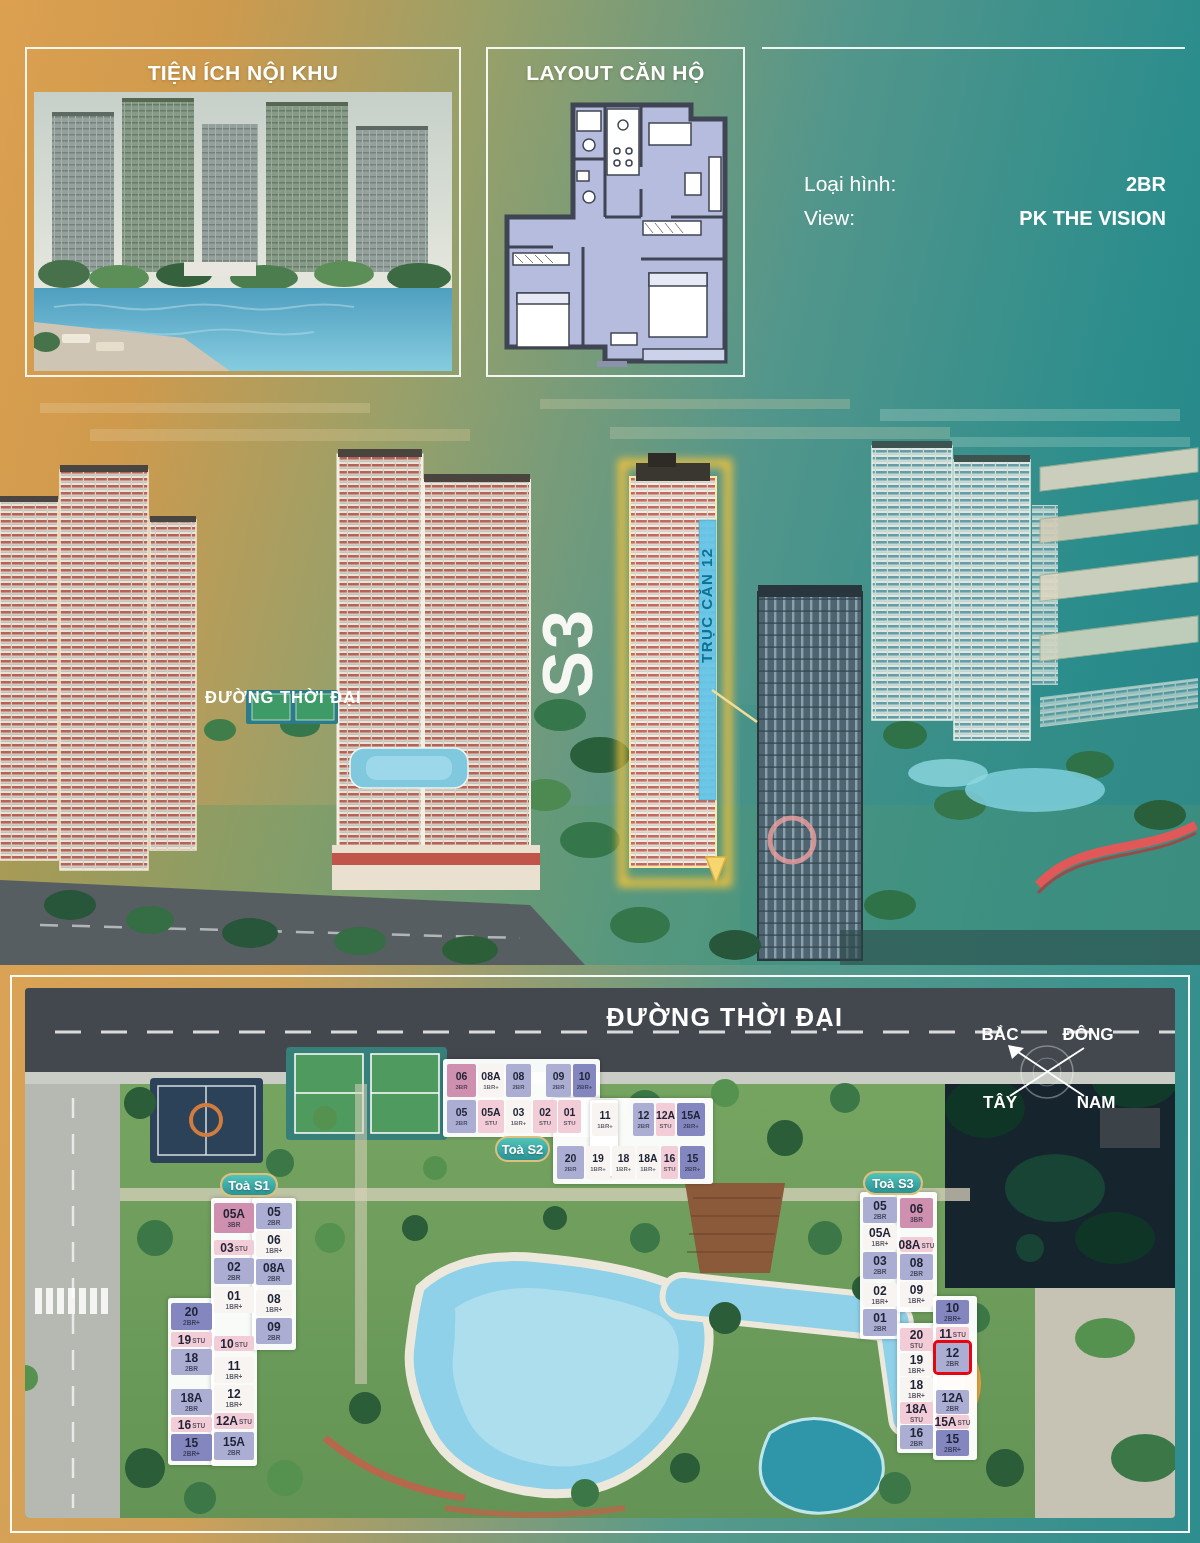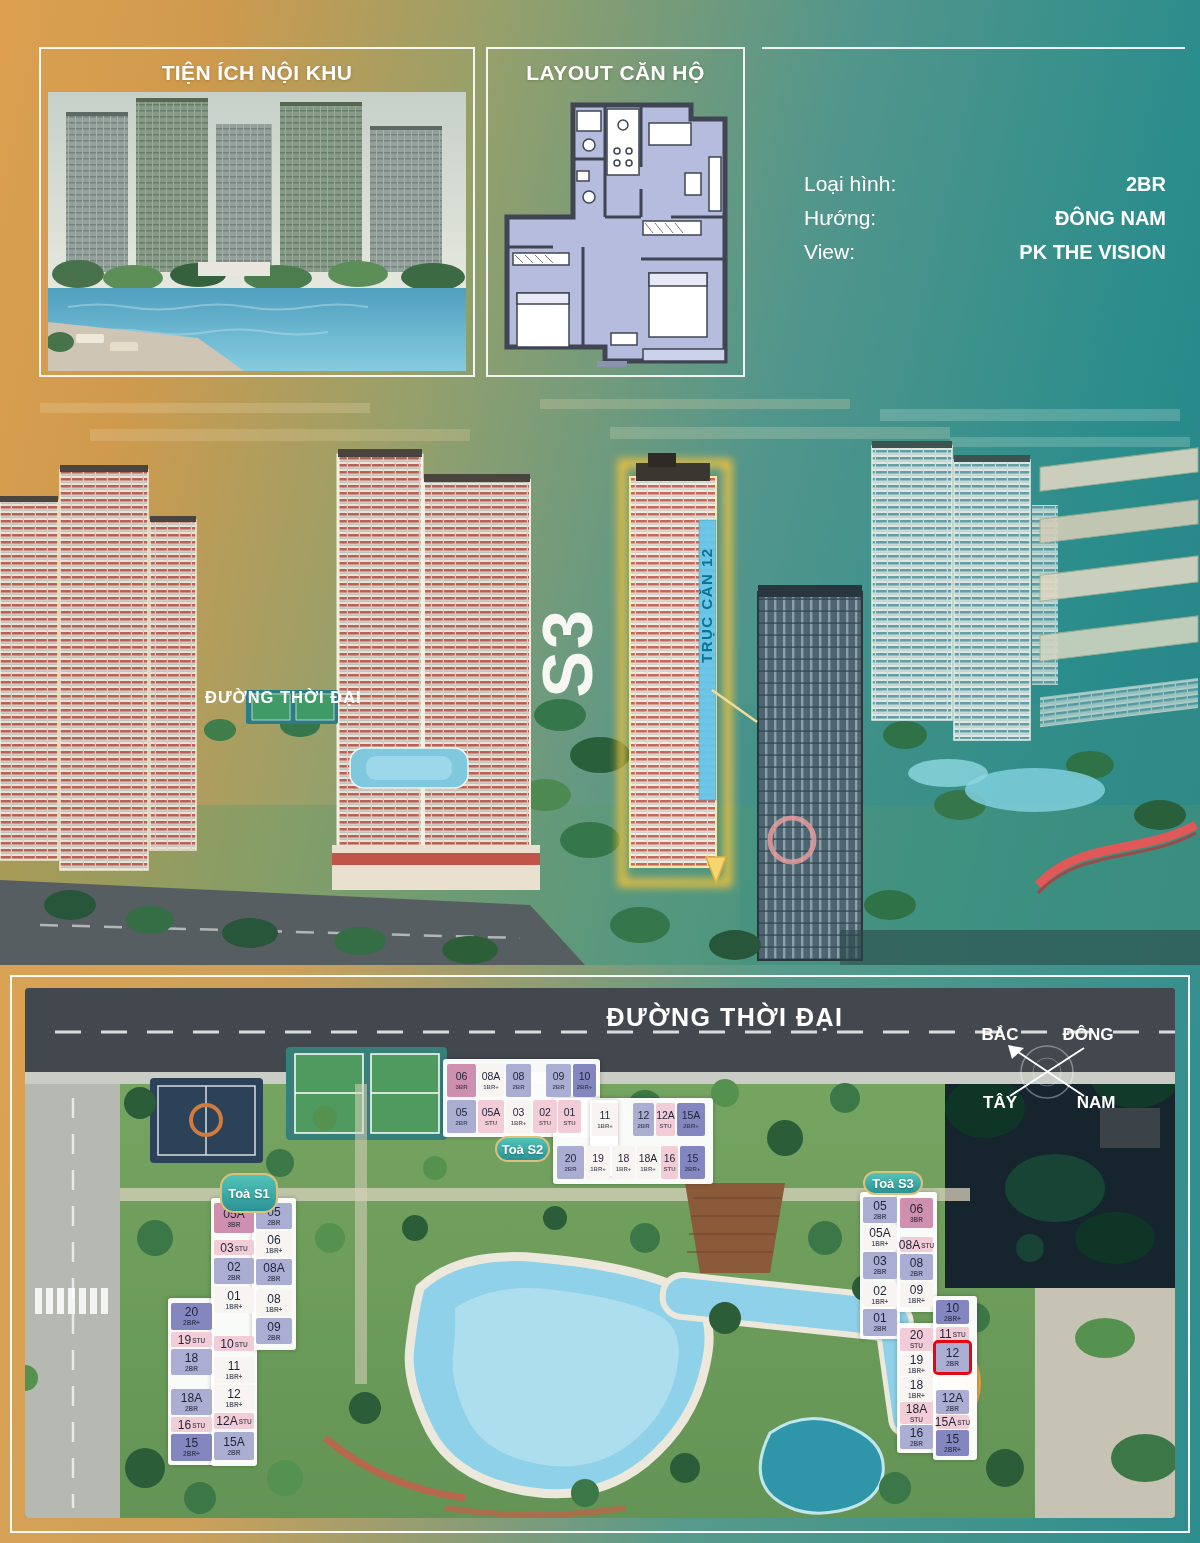--- a/index.html
+++ b/index.html
@@ -3,42 +3,42 @@
 <meta charset="utf-8">
 <style>
   html,body{margin:0;padding:0;background:#222;}
   #page{position:relative;width:1200px;height:1543px;overflow:hidden;
         font-family:"Liberation Sans",sans-serif;color:#fff;
         background:linear-gradient(103deg,#dca050 0%,#cf9a4d 14%,#97a06a 32%,#53968b 55%,#2b8d8c 78%,#247f86 100%);}
   
   .panel{position:absolute;border:2px solid rgba(255,255,255,.9);box-sizing:border-box;}
   .panel-title{position:absolute;left:0;right:0;top:12px;text-align:center;
                font-size:21px;font-weight:bold;letter-spacing:.4px;text-shadow:0 1px 3px rgba(60,40,0,.25);}
-  #amenities-panel{left:39px;top:47px;width:436px;height:330px;}
+  #amenities-panel{left:25px;top:47px;width:436px;height:330px;}
   #layout-panel{left:486px;top:47px;width:259px;height:330px;}
   #unit-panel-topline{position:absolute;left:762px;top:47px;width:423px;height:0;border-top:2px solid rgba(255,255,255,.9);}
   #unit-code{position:absolute;left:786px;top:76px;width:410px;font-size:64px;font-weight:bold;letter-spacing:2px;}
   #unit-specs{position:absolute;left:788px;top:172px;width:378px;}
   .spec-row{display:flex;justify-content:space-between;align-items:baseline;margin-bottom:10px;margin-left:16px;}
   .spec-label{font-size:21px;font-weight:400;}
   .spec-value{font-size:20px;font-weight:bold;text-align:right;}
   .spec-value sup{font-size:12px;}
   
   #aerial{position:absolute;left:0;top:385px;width:1200px;height:580px;}
   
   #bottom-frame{position:absolute;left:0;top:965px;width:1200px;height:578px;
         background:linear-gradient(100deg,#daa254 0%,#cda05a 22%,#579a8b 60%,#2e8d8e 100%);}
   #frame-border{position:absolute;left:10px;top:10px;right:10px;bottom:10px;border:2px solid rgba(255,255,255,.95);}
   #map{position:absolute;left:25px;top:23px;width:1150px;height:530px;overflow:hidden;border-radius:4px;background:#6f9e5a;}
   #map-art{position:absolute;left:0;top:0;}
   #unit-layer{position:absolute;left:0;top:0;width:1150px;height:530px;}
   .block{position:absolute;background:rgba(255,255,255,.96);border-radius:3px;box-shadow:0 0 4px rgba(0,0,0,.25);}
   .chip{position:absolute;display:flex;flex-direction:column;align-items:center;justify-content:center;
         color:#1e2335;line-height:1;box-sizing:border-box;border-radius:2px;}
-  .chip .n{font-weight:normal;}
+  .chip .n{font-weight:bold;}
   .chip .t{font-weight:bold;opacity:.72;margin-top:2px;}
   .chip.single{flex-direction:row;}
   .chip.single .t{margin:3px 0 0 1px;}
   .twS1 .n,.twS3 .n{font-size:12px;} .twS1 .t,.twS3 .t{font-size:6.5px;}
   .twS2 .n{font-size:10.5px;} .twS2 .t{font-size:6px;}
   .p3{background:#cf8fae;} .st{background:#f2ccd6;} .b2{background:#abadd2;}
   .b1{background:#f7f4f1;} .bp{background:#8487bf;}
   .hl{outline:3px solid #e30613;z-index:5;}
   .pill{position:absolute;display:flex;align-items:center;justify-content:center;box-sizing:border-box;
         background:linear-gradient(180deg,#52c4b8,#2a9396);border:2px solid #dfc07b;border-radius:14px;
@@ -155,24 +155,20 @@
     </svg>
   </div>
 
   <div id="unit-panel-topline"></div>
   <div id="unit-specs">
     <div class="spec-row">
       <span class="spec-label">Loại hình:</span>
       <span class="spec-value">2BR</span>
     </div>
     <div class="spec-row">
-      <span class="spec-label">Hướng:</span>
-      <span class="spec-value">ĐÔNG NAM</span>
-    </div>
-    <div class="spec-row">
       <span class="spec-label">View:</span>
       <span class="spec-value">PK THE VISION</span>
     </div>
   </div>
 
   <svg id="aerial" viewBox="0 0 1200 580">
     <defs>
       <pattern id="patRed" width="12" height="7" patternUnits="userSpaceOnUse">
         <rect width="12" height="7" fill="#eae4d6"></rect>
           <rect y="2" width="12" height="2.6" fill="#b2544c" opacity=".9"></rect>
@@ -505,21 +501,21 @@
             <span class="t">2BR</span>
           </div>
           <div class="chip twS1 b1" style="left: 231px; top: 302px; width: 36px; height: 26px;">
             <span class="n">08</span>
             <span class="t">1BR+</span>
           </div>
           <div class="chip twS1 b2" style="left: 231px; top: 330px; width: 36px; height: 26px;">
             <span class="n">09</span>
             <span class="t">2BR</span>
           </div>
-          <div class="pill" style="left: 195px; top: 185px; width: 58px; height: 40px;">Toà S1</div>
+          <div class="pill" style="left: 195px; top: 185px; width: 58px; height: 24px;">Toà S1</div>
           <div class="block" style="left: 418px; top: 71px; width: 157px; height: 78px;"></div>
           <div class="block" style="left: 528px; top: 110px; width: 160px; height: 86px;"></div>
           <div class="block" style="left: 565px; top: 112px; width: 28px; height: 76px;"></div>
           <div class="chip twS2 p3" style="left: 422px; top: 76px; width: 29px; height: 33px;">
             <span class="n">06</span>
             <span class="t">3BR</span>
           </div>
           <div class="chip twS2 b1" style="left: 453px; top: 76px; width: 26px; height: 33px;">
             <span class="n">08A</span>
             <span class="t">1BR+</span>

